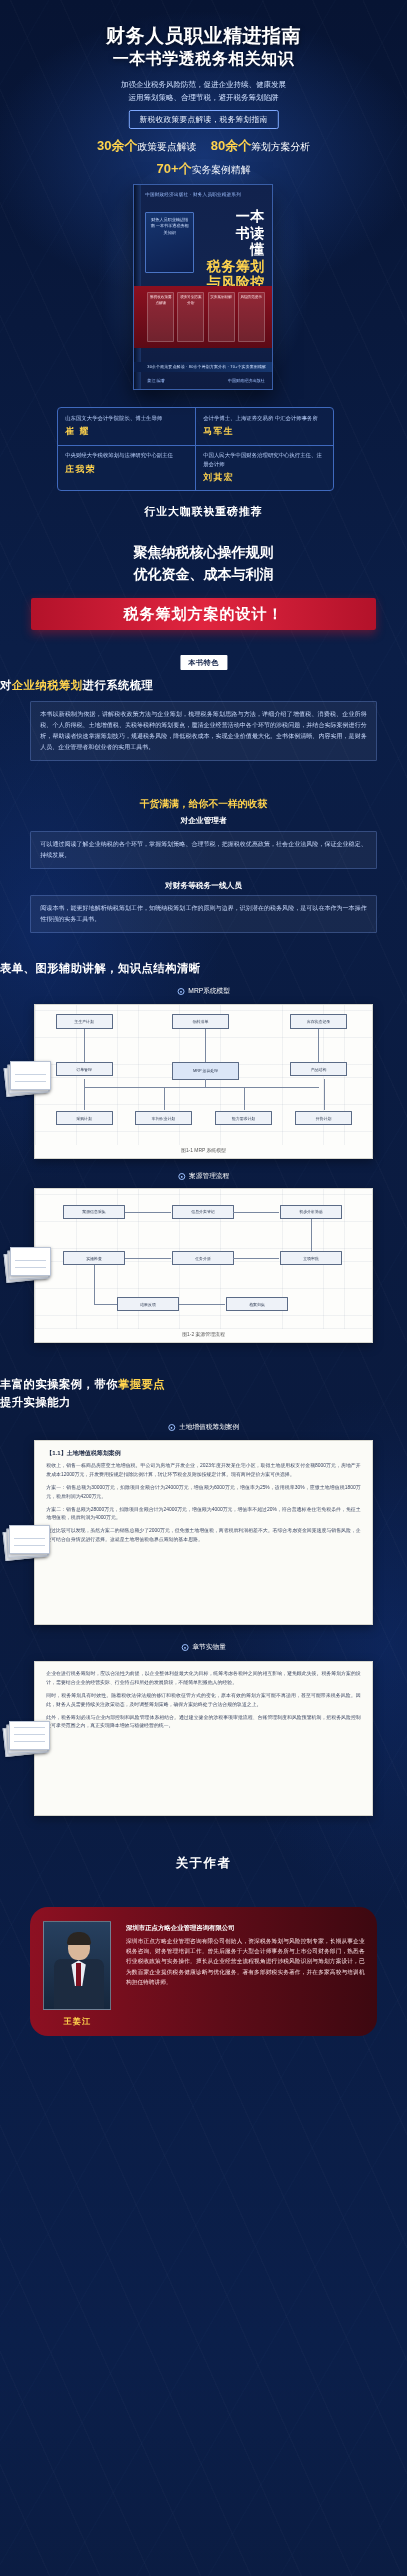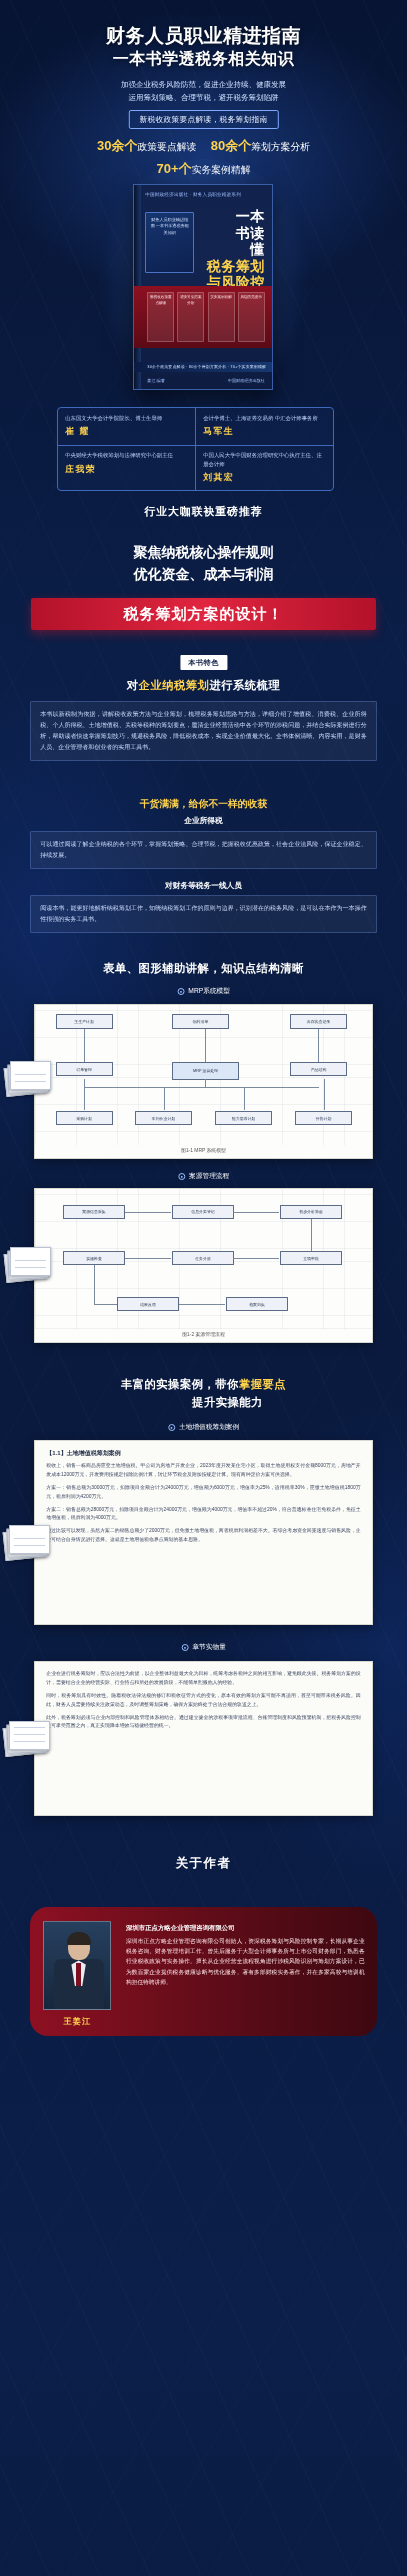--- a/index.html
+++ b/index.html
@@ -140,21 +140,21 @@
     color:#fff; font-size: 15px; font-weight:bold; letter-spacing: 1px;
     display:flex; align-items:center; justify-content:center;
   }
 
   
   .sec-tag {
     position:absolute; left:50%; transform:translateX(-50%);
     background:#fff; color:#0b1c44; font-size: 7.2px; font-weight:bold;
     padding: 2.6px 8.2px; border-radius: 1px; letter-spacing:0.5px;
   }
-  .sec-head { position:absolute; left:0; width:407px; text-align:center; color:#fff; font-size:11.3px; font-weight:bold; letter-spacing:0.5px;}
+  .sec-head { position:absolute; left:0; width:407px; color:#fff; font-size:11.3px; font-weight:bold; letter-spacing:0.5px;}
   .sec-head .y { color:#ffd34d; }
 
   .body-card {
     position:absolute; left: 30px; width: 347px;
     background: rgba(255,255,255,.055);
     border: 0.5px solid rgba(130,170,255,.28);
     border-radius: 1.5px;
     padding: 7.2px 9.3px;
     color:#cdddff; font-size: 6px; line-height: 10.8px; text-align: justify;
   }
@@ -322,21 +322,21 @@
   <div class="val-line val-2" style="top:566px;">优化资金、成本与利润</div>
   <div class="val-band" style="top:598px;">税务筹划方案的设计！</div>
 
   <div class="sec-tag" style="top:655px;">本书特色</div>
   <div class="sec-head" style="top:678px;">
     <span>对</span><span class="y">企业纳税筹划</span><span>进行系统梳理</span>
   </div>
   <div class="body-card" style="top:701px;">本书以新税制为依据，讲解税收政策方法与企业筹划，梳理税务筹划思路与方法，详细介绍了增值税、消费税、企业所得税、个人所得税、土地增值税、关税等税种的筹划要点，厘清企业经营活动中各个环节的涉税问题，并结合实际案例进行分析，帮助读者快速掌握筹划技巧，规避税务风险，降低税收成本，实现企业价值最大化。全书体例清晰、内容实用，是财务人员、企业管理者和创业者的实用工具书。</div>
 
   <div class="mini-head" style="top:798px;">干货满满，给你不一样的收获</div>
-  <div class="mini-sub" style="top:816px;">企业所得税</div>
+  <div class="mini-sub" style="top:816px;">对企业管理者</div>
   <div class="body-card" style="top:831px;">可以通过阅读了解企业纳税的各个环节，掌握筹划策略、合理节税，把握税收优惠政策，社会企业法风险，保证企业稳定、持续发展。</div>
 
   <div class="mini-sub" style="top:881px;">对财务等税务一线人员</div>
   <div class="body-card" style="top:895px;">阅读本书，能更好地解析纳税筹划工作，知晓纳税筹划工作的原则与边界，识别潜在的税务风险，是可以在本作为一本操作性很强的实务工具书。</div>
 
   <div class="sec-head" style="top:961px;">表单、图形辅助讲解，知识点结构清晰</div>
 
   <div class="fig-label" style="top:987px;">
     <span class="dot">●</span>
     <span>MRP系统模型</span>
@@ -403,21 +403,21 @@
     </div>
   <div class="paper-deco" style="left:5.2px; top:1247px;">
       <i></i>
       <i></i>
       <i></i>
     </div>
 
   <div class="sec-head" style="top:1377px;">
     <span>丰富的实操案例，带你</span><span class="y">掌握要点</span>
   </div>
-  <div class="sec-head" style="top:1395px;padding-left:48px;">提升实操能力</div>
+  <div class="sec-head" style="top:1395px;">提升实操能力</div>
 
   <div class="fig-label" style="top:1423px;">
     <span class="dot">●</span>
     <span>土地增值税筹划案例</span>
   </div>
 
   <div class="txt-panel" style="top:1440px; height:185px;">
     <h4>【1.1】土地增值税筹划案例</h4>
     <p>税收上，销售一栋商品房应交土地增值税。甲公司为房地产开发企业，2023年度开发某住宅小区，取得土地使用权支付金额8000万元，房地产开发成本12000万元，开发费用按规定扣除比例计算，转让环节税金及附加按规定计算。现有两种定价方案可供选择。</p>
     <p>方案一：销售总额为30000万元，扣除项目金额合计为24000万元，增值额为6000万元，增值率为25%，适用税率30%，应缴土地增值税1800万元，税后利润为4200万元。</p>

